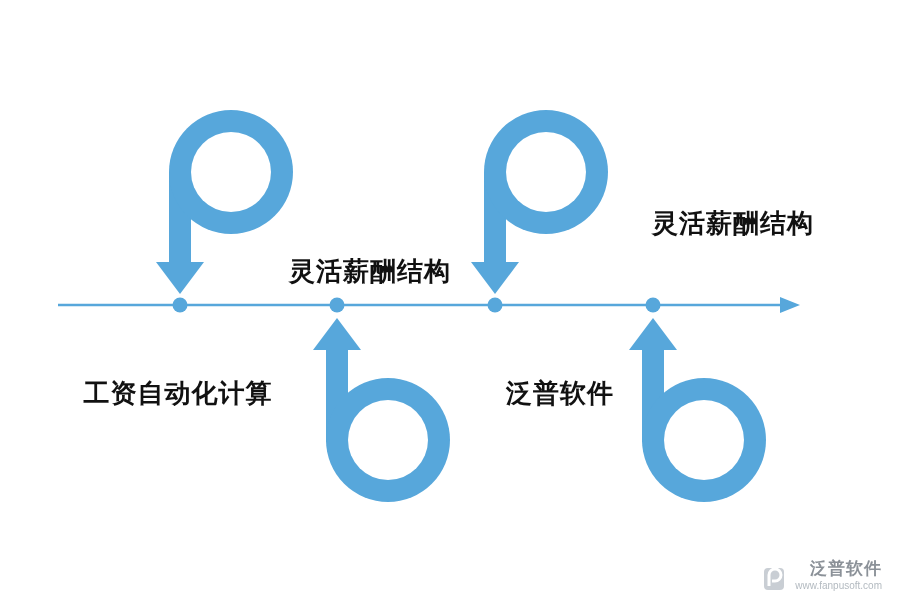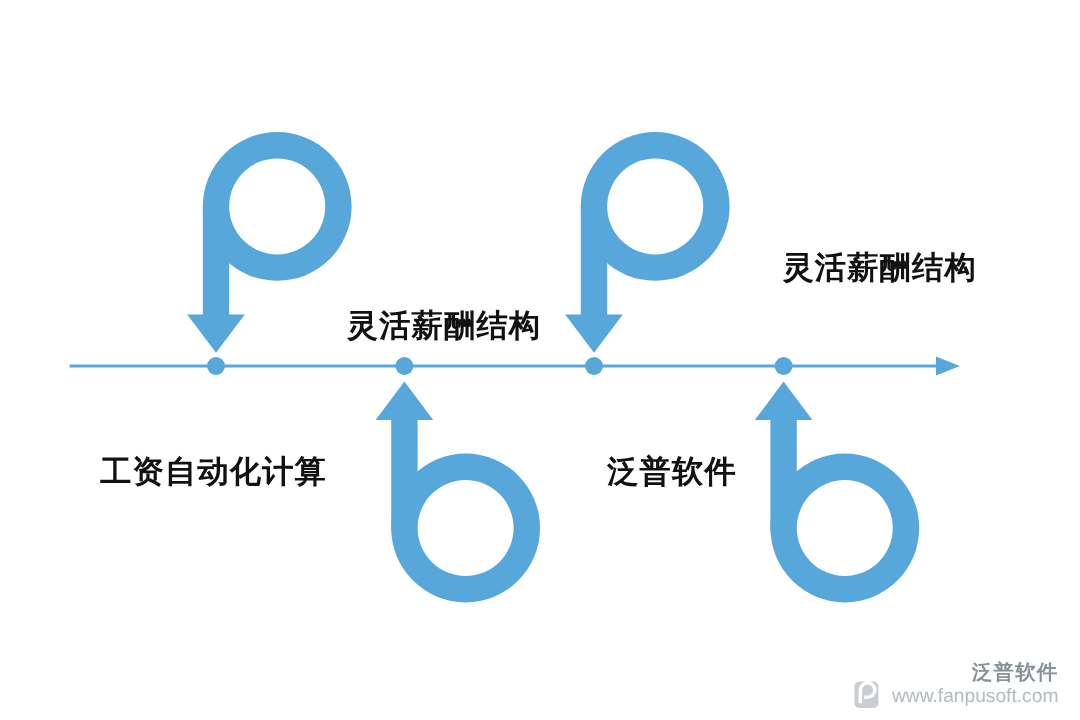--- a/index.html
+++ b/index.html
@@ -39,21 +39,21 @@
   }
   .wm-col{display:flex;flex-direction:column;align-items:flex-end;}
   .wm-brand{
     font-size:17px;
     font-weight:bold;
     color:var(--wm_text);
     letter-spacing:1px;
     line-height:1.2;
   }
   .wm-url{
-    font-size:16px;
+    font-size:10px;
     color:var(--wm_url);
     line-height:1.3;
   }
 </style>
 </head>
 <body>
 
 <div class="stage">
 
   <svg class="diagram" width="900" height="600" viewBox="0 0 900 600">

